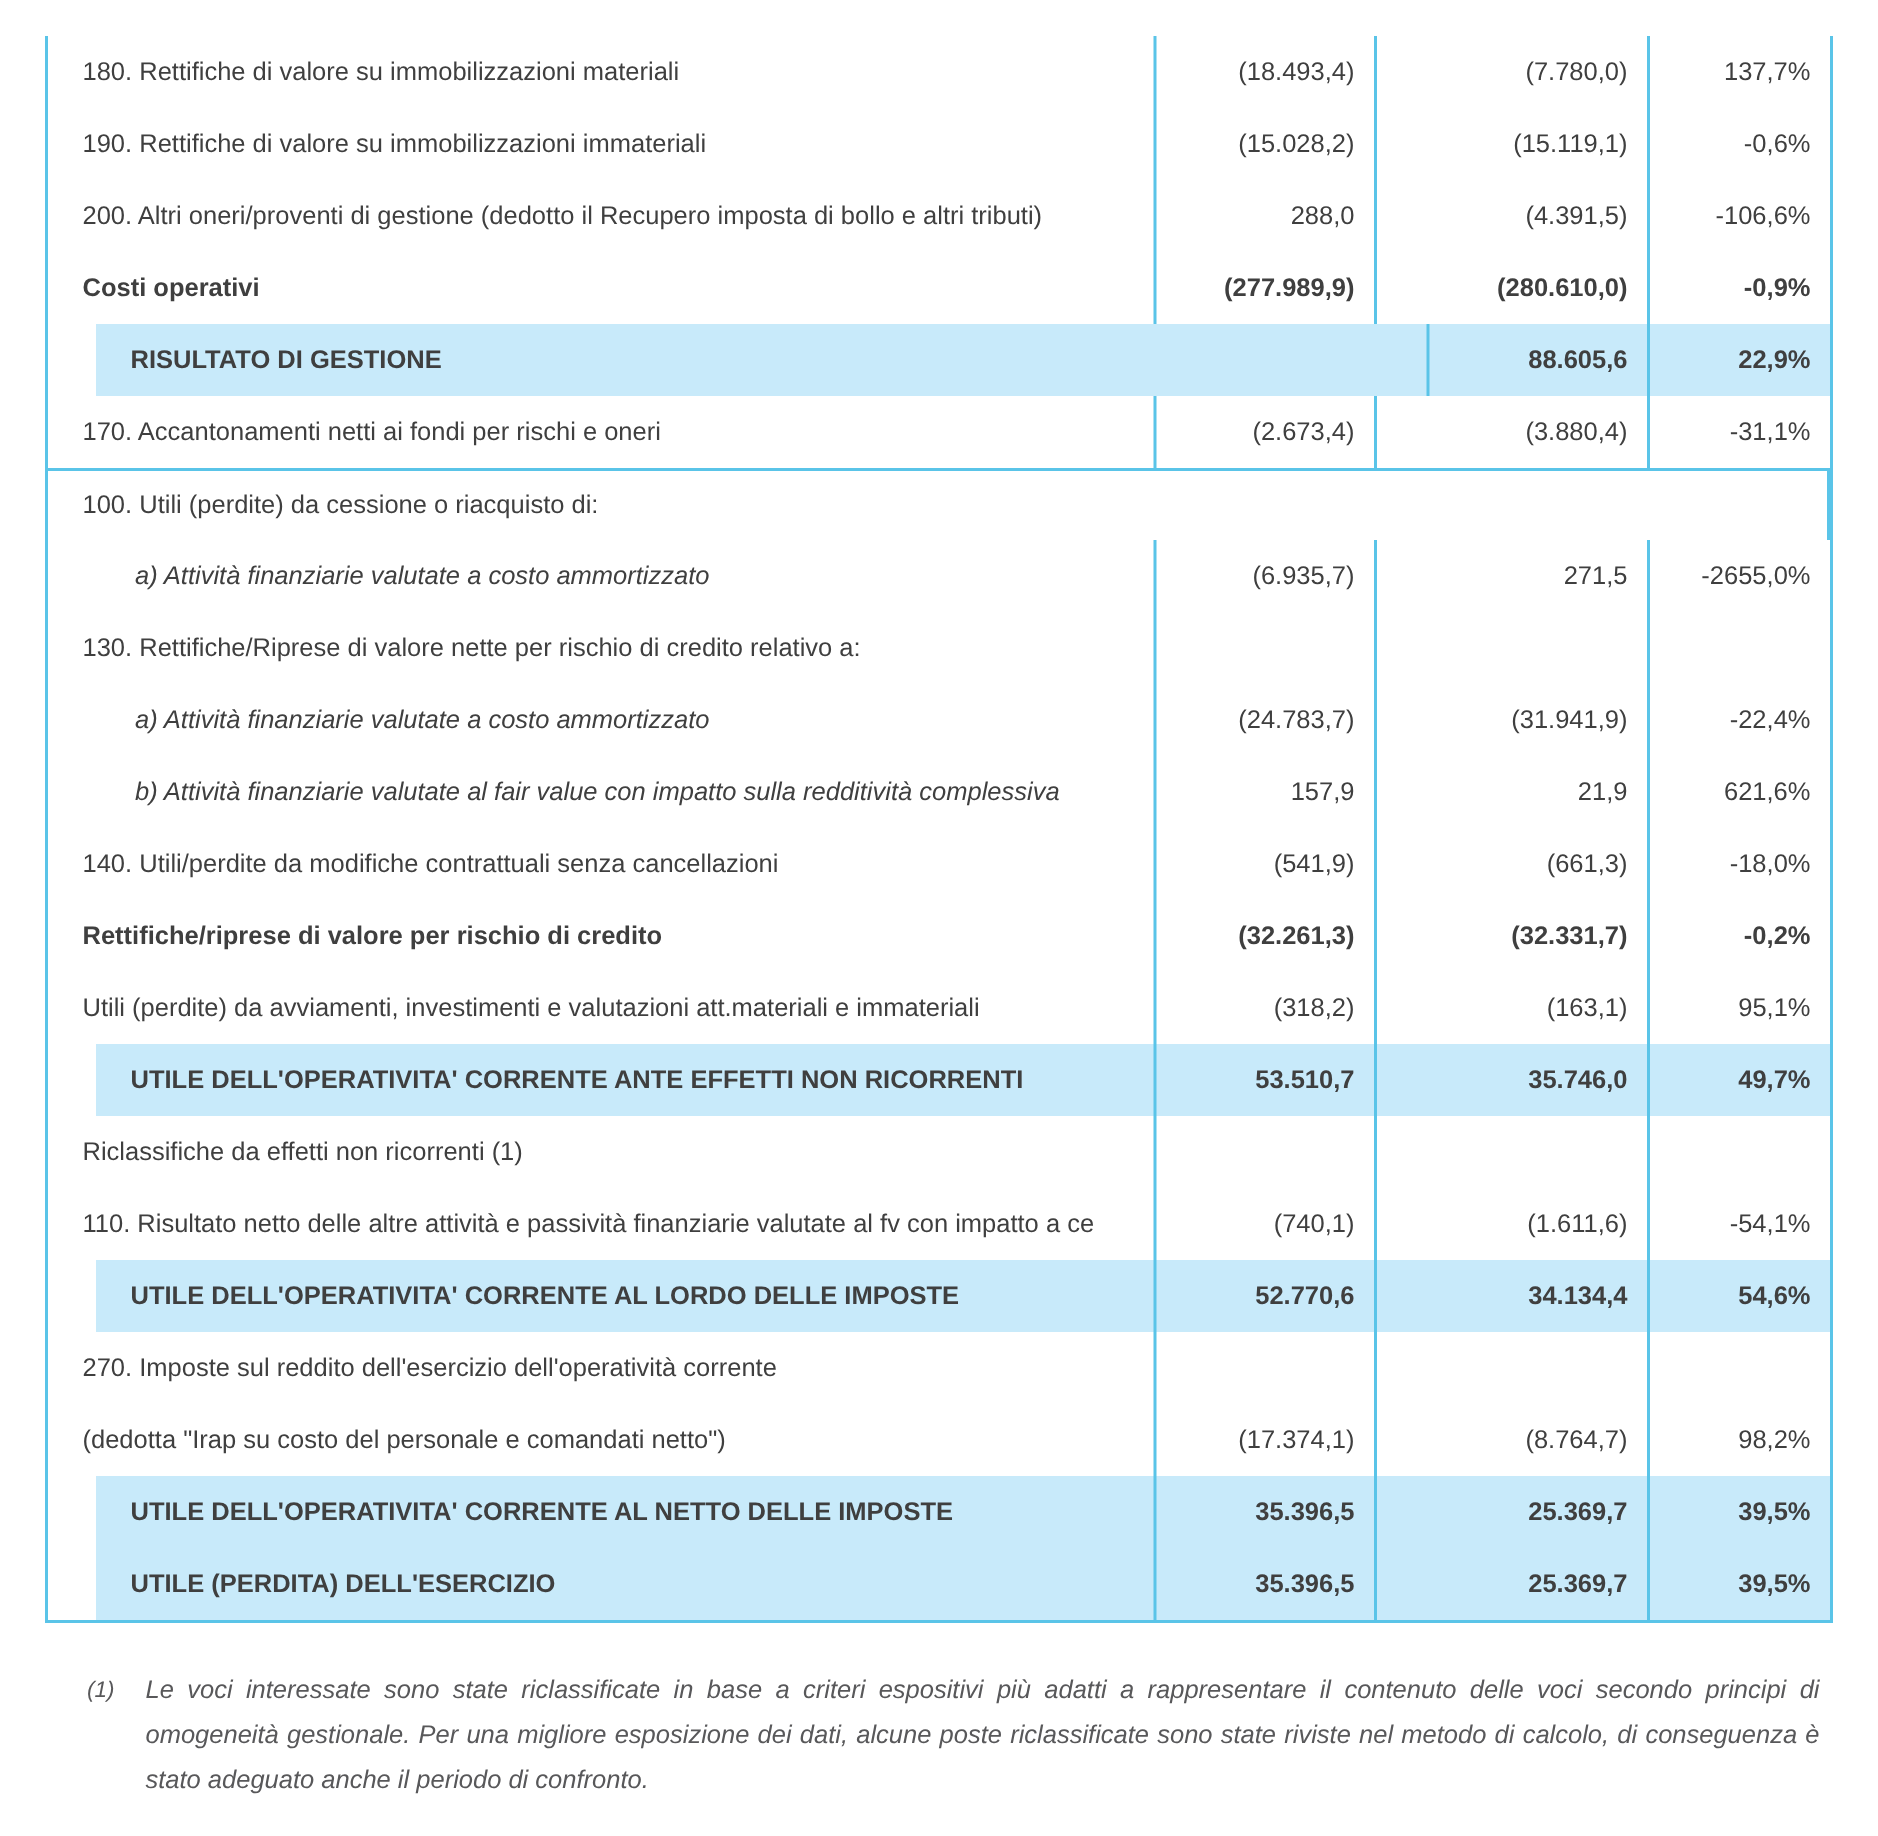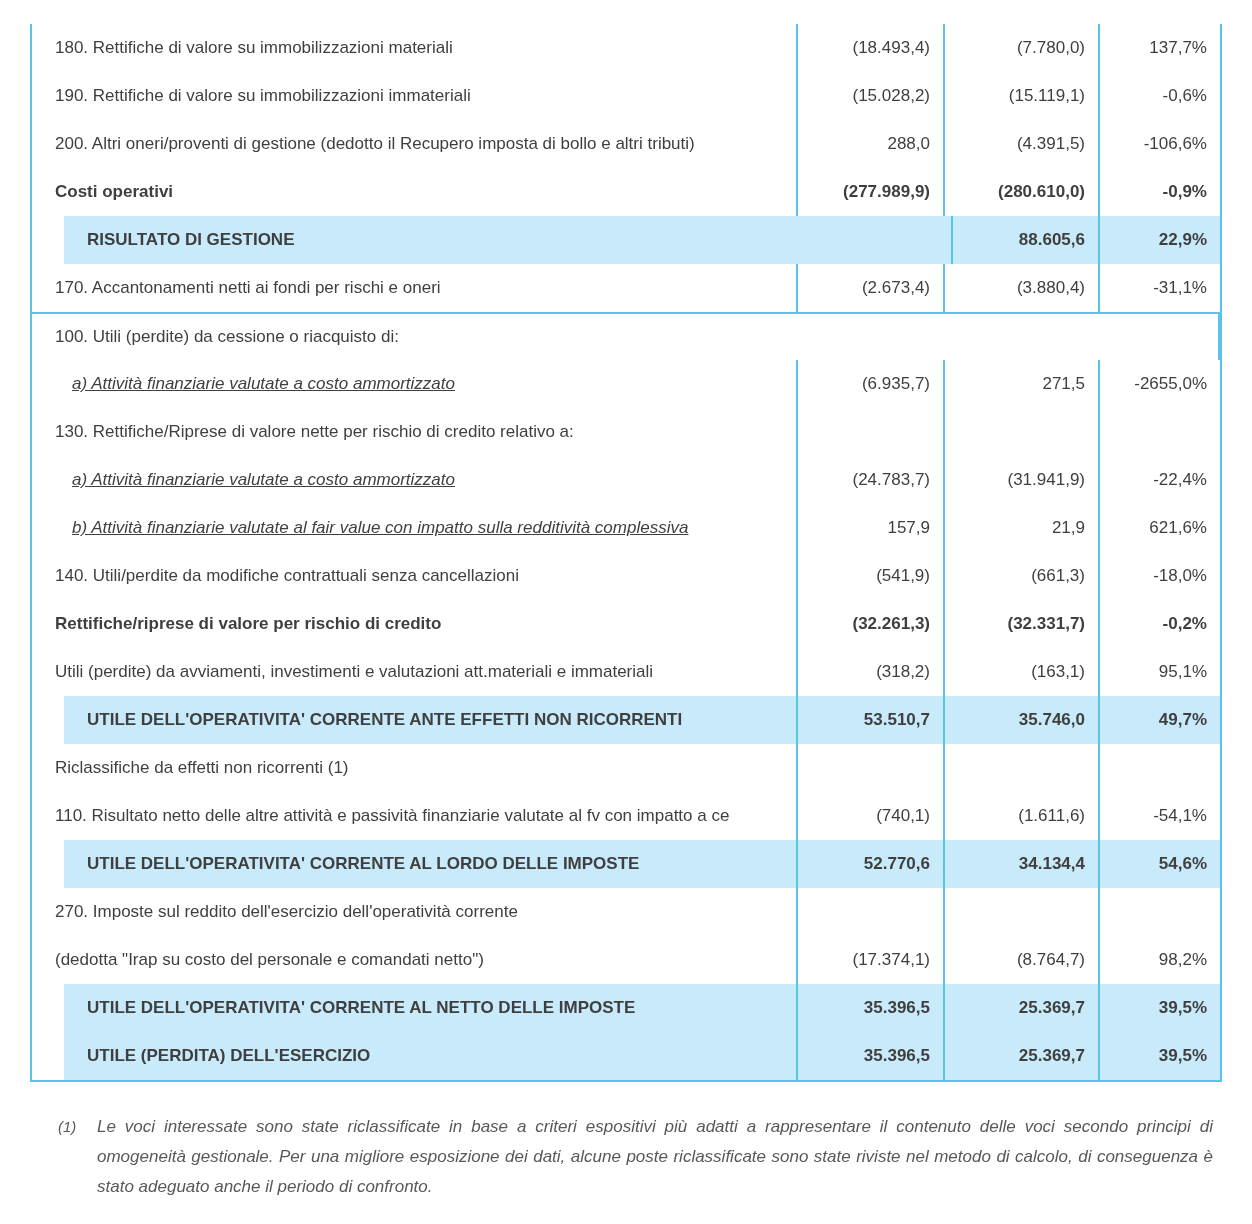--- a/index.html
+++ b/index.html
@@ -22,25 +22,25 @@
   }
   .row{display:flex;height:48px;box-sizing:border-box;}
   .row.sep-top{border-top:2px solid var(--border_cyan);flex-direction:column;}
   .cell{
     box-sizing:border-box;display:flex;align-items:center;
     font-size:17px;white-space:nowrap;overflow:hidden;
   }
   .c-label{flex:1 1 auto;padding-left:23px;border-right:2px solid var(--border_cyan);}
   .c-num{flex:0 0 auto;justify-content:flex-end;padding-right:13px;}
   .c-v1{width:147px;border-right:2px solid var(--border_cyan);}
-  .c-v2{width:155px;border-right:2px solid var(--border_cyan);}
+  .c-v2{width:182px;border-right:2px solid var(--border_cyan);}
   .c-pct{width:120px;}
   .row.bold{font-weight:bold;}
   .row.highlight{font-weight:bold;background:var(--highlight_blue);margin-left:32px;}
-  .row.italic_indent .c-label{font-style:italic;padding-left:40px;text-decoration:underline;}
+  .row.italic_indent .c-label{font-style:italic;padding-left:58px;}
   .footnote{
     position:absolute;left:58px;top:1112px;width:1155px;
     display:flex;align-items:flex-start;
     color:var(--footnote_gray);font-style:italic;
   }
   .fn-marker{flex:0 0 39px;font-size:15px;line-height:30px;}
   .fn-text{
     margin:0;flex:1 1 auto;
     font-size:17px;line-height:30px;text-align:justify;
   }

